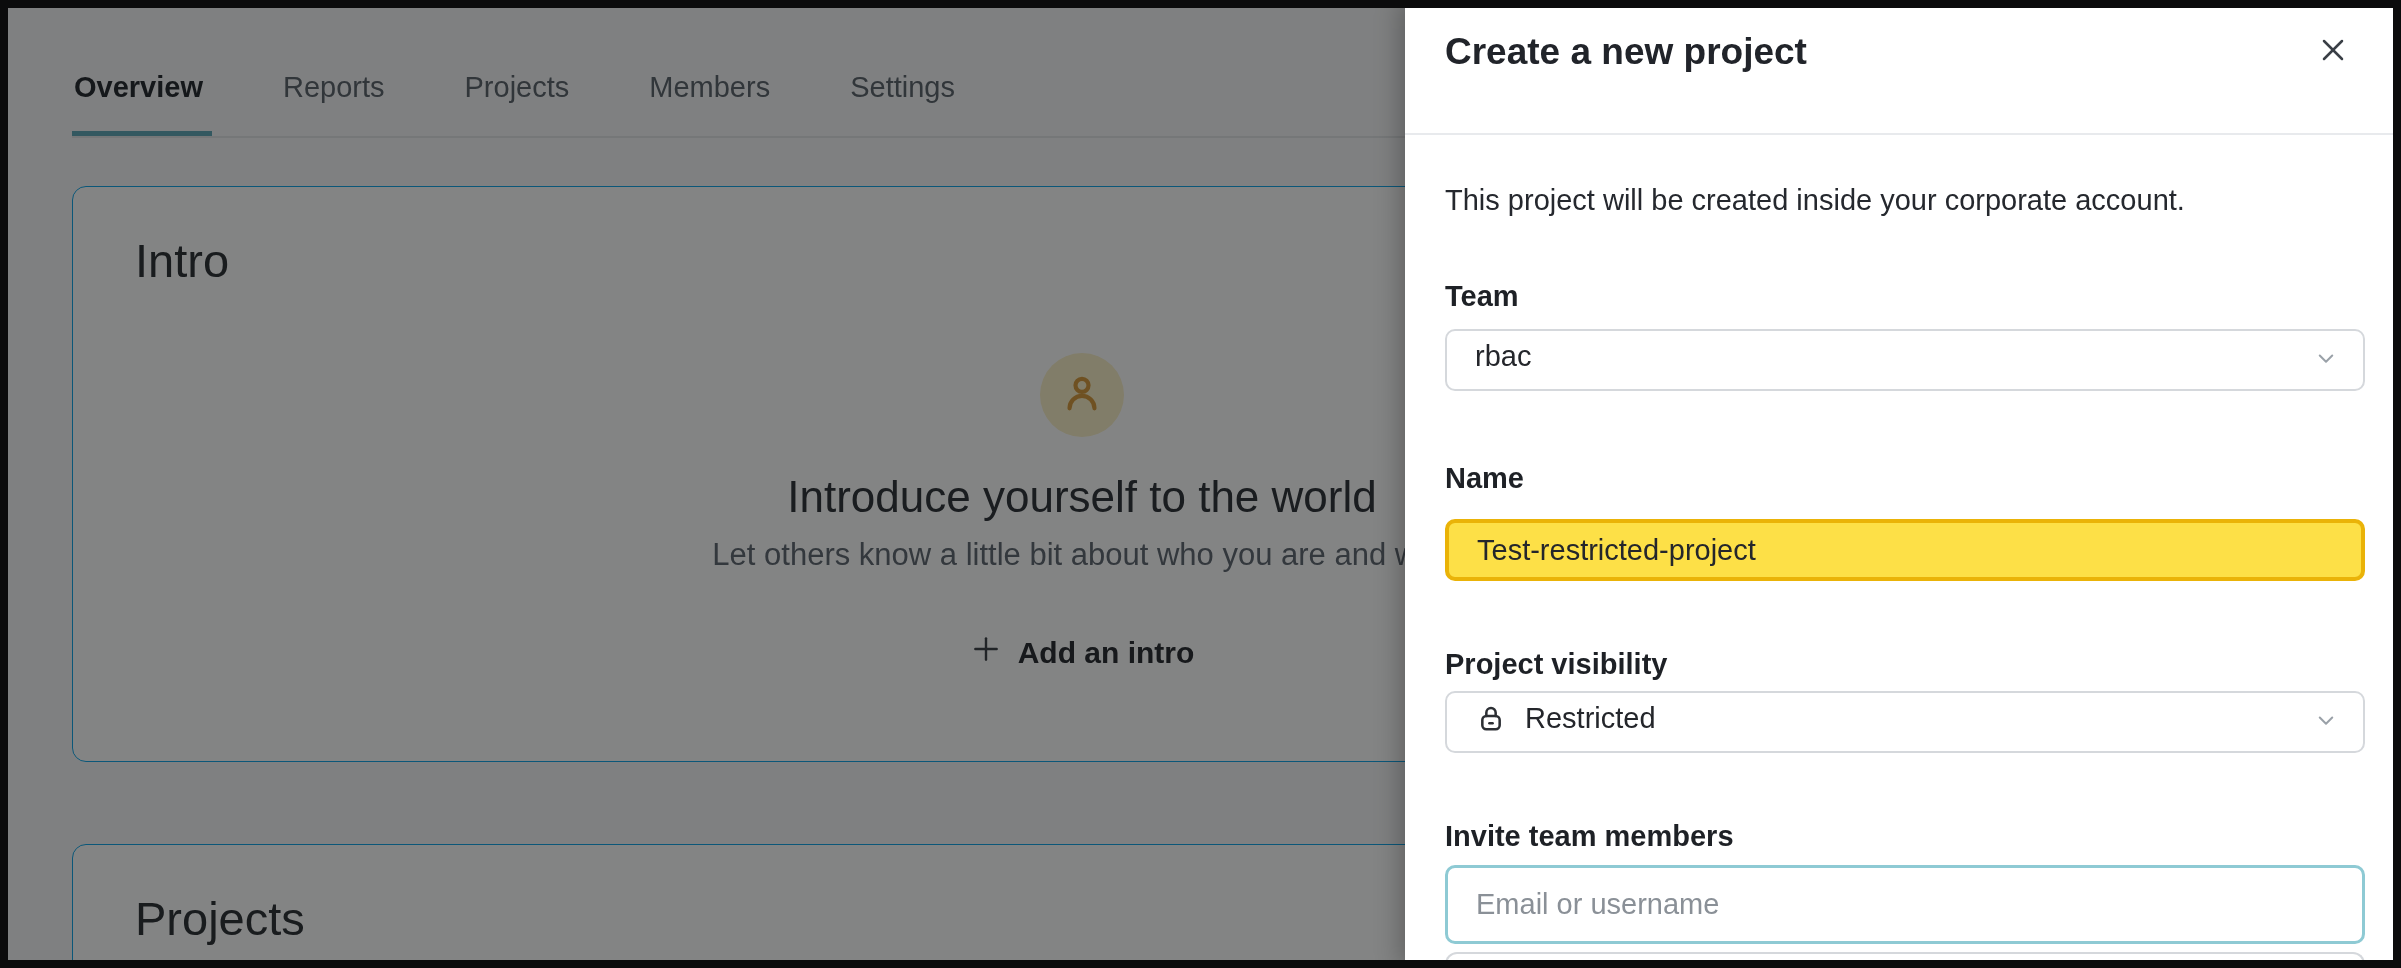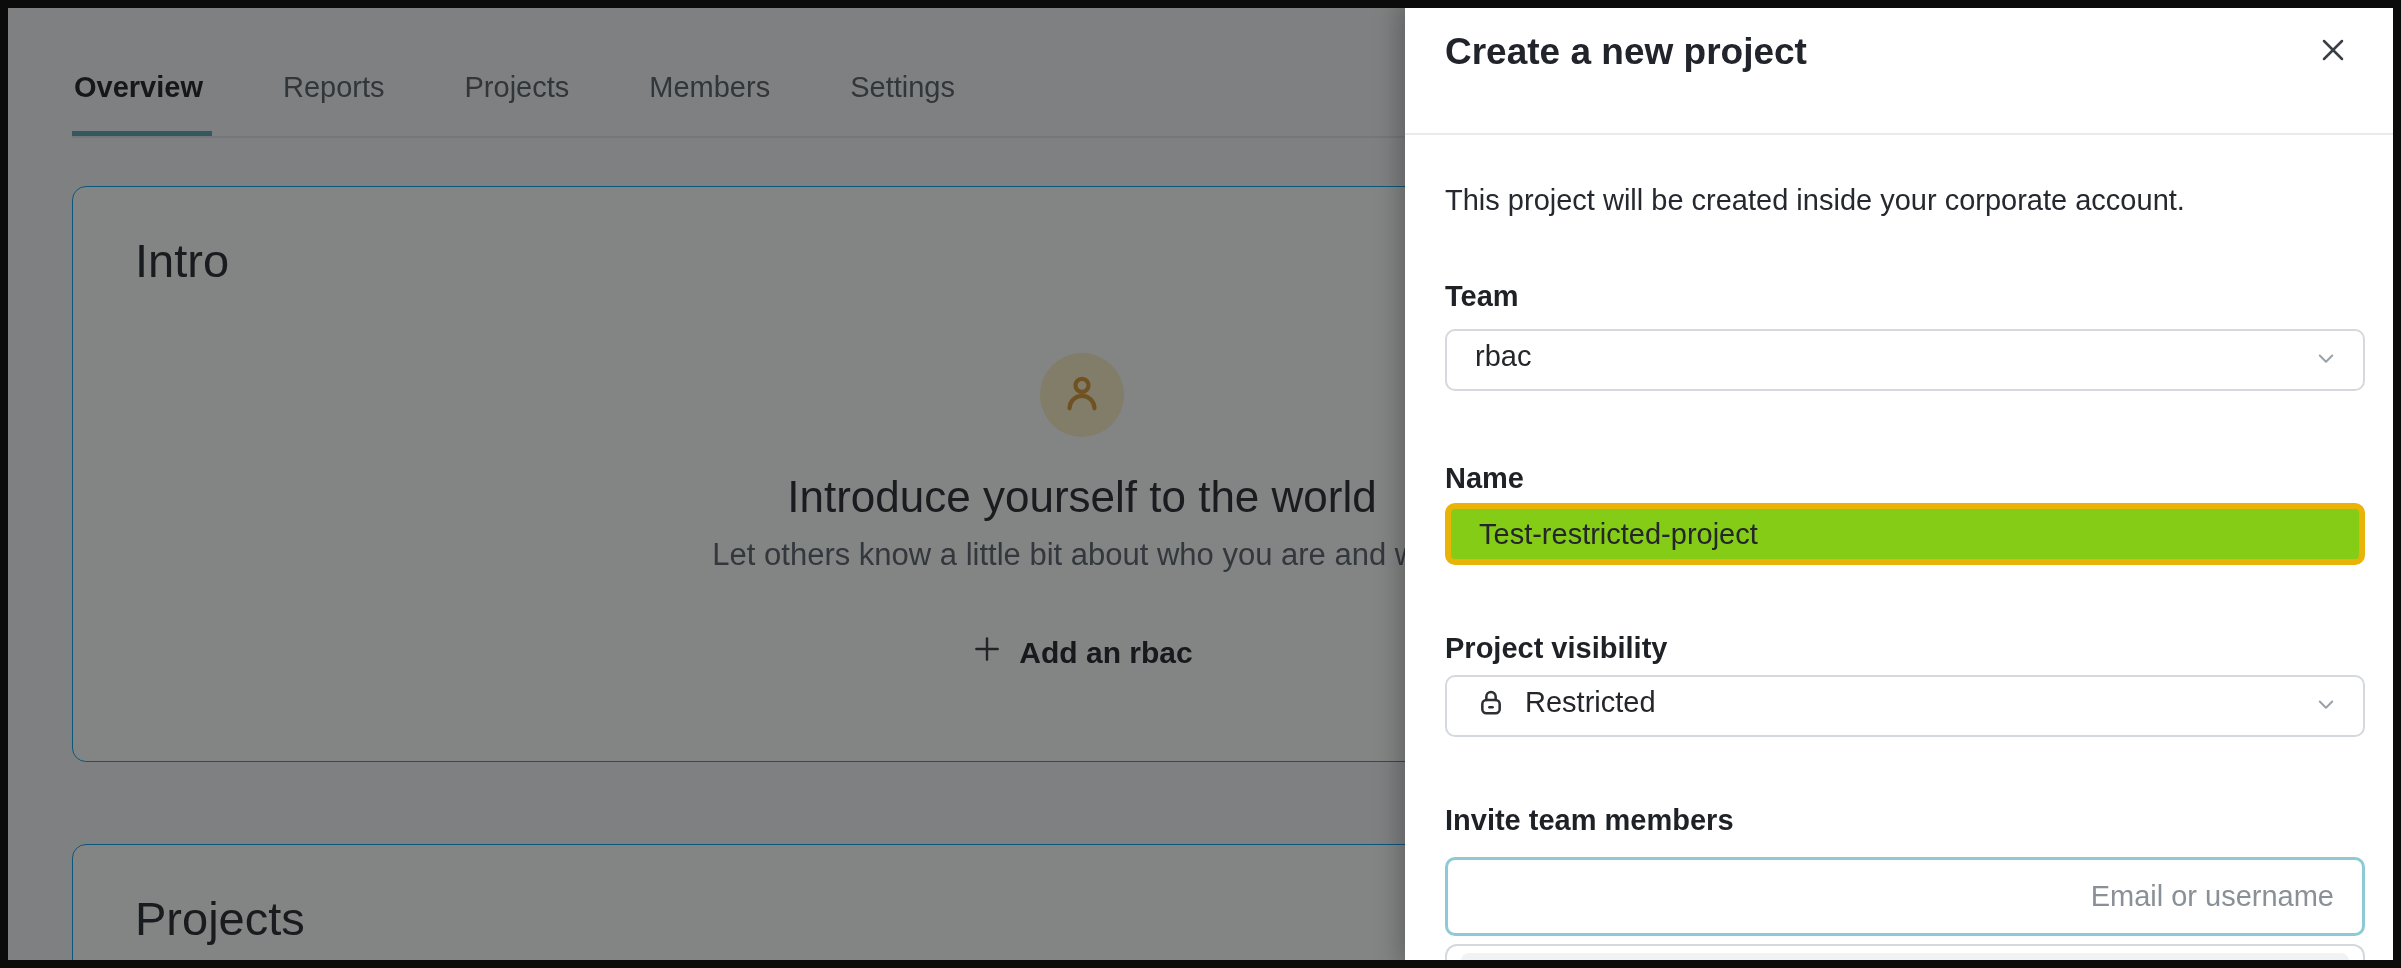--- a/index.html
+++ b/index.html
@@ -37,22 +37,22 @@
   .field-label{font-size:29px;line-height:34px;font-weight:700;color:#1e2126;}
   .lbl-team{margin-top:60px;}
   .lbl-name{margin-top:70px;}
   .lbl-vis{margin-top:66px;}
   .lbl-invite{margin-top:66px;}
   .select{margin-top:16px;height:62px;border:2px solid #d5d8dc;border-radius:10px;background:#fff;display:flex;align-items:center;padding:0 24px 8px 28px;cursor:pointer;position:relative;}
   .select .sel-text{font-size:29px;color:#24262b;}
   .select .chev{position:absolute;right:22px;top:50%;transform:translateY(-50%);}
   .select.vis{margin-top:10px;}
   .select .lock{margin-right:18px;display:flex;align-items:center;}
-  .text-input{margin-top:8px;width:100%;height:62px;border:6px solid #eab308;border-radius:10px;background:#84cc16;font-size:29px;color:#24262b;padding:0 28px;outline:none;display:block;}
-  .invite-input{margin-top:20px;width:100%;height:79px;border:3px solid #8ecad4;border-radius:10px;background:#fff;font-size:29px;color:#24262b;padding:0 28px;outline:none;display:block;text-align:right;}
+  .text-input{margin-top:24px;width:100%;height:62px;border:4px solid #eab308;border-radius:10px;background:#fde047;font-size:29px;color:#24262b;padding:0 28px;outline:none;display:block;}
+  .invite-input{margin-top:12px;width:100%;height:79px;border:3px solid #8ecad4;border-radius:10px;background:#fff;font-size:29px;color:#24262b;padding:0 28px;outline:none;display:block;}
   .invite-input::placeholder{color:#8a9097;opacity:1;}
   .suggest-box{margin-top:8px;height:44px;border:2px solid #d5d8dc;border-bottom:none;border-radius:12px 12px 0 0;background:#fff;overflow:hidden;}
   .suggest-item{margin:7px 14px 0 14px;height:36px;background:#f1f2f3;border-radius:8px 8px 0 0;}
 
   
   .frame{position:absolute;inset:0;border:8px solid #0b0b0c;z-index:40;pointer-events:none;}
 </style>
 </head>
 <body>
 
@@ -81,21 +81,21 @@
       </div>
       <div class="intro-headline">Introduce yourself to the world</div>
       <div class="intro-subtext">Let others know a little bit about who you are and wha</div>
       <div class="add-intro">
         <span>
           <svg width="32" height="32" viewBox="0 0 24 24" fill="none" stroke="#3a3e44" stroke-width="1.8" stroke-linecap="round">
             <line x1="12" y1="4" x2="12" y2="20"></line>
               <line x1="4" y1="12" x2="20" y2="12"></line>
           </svg>
         </span>
-        <span>Add an rbac</span>
+        <span>Add an intro</span>
       </div>
     </div>
   </div>
 
   <div class="card projects">
     <div class="card-title">Projects</div>
   </div>
 
   <div class="overlay"></div>
 

